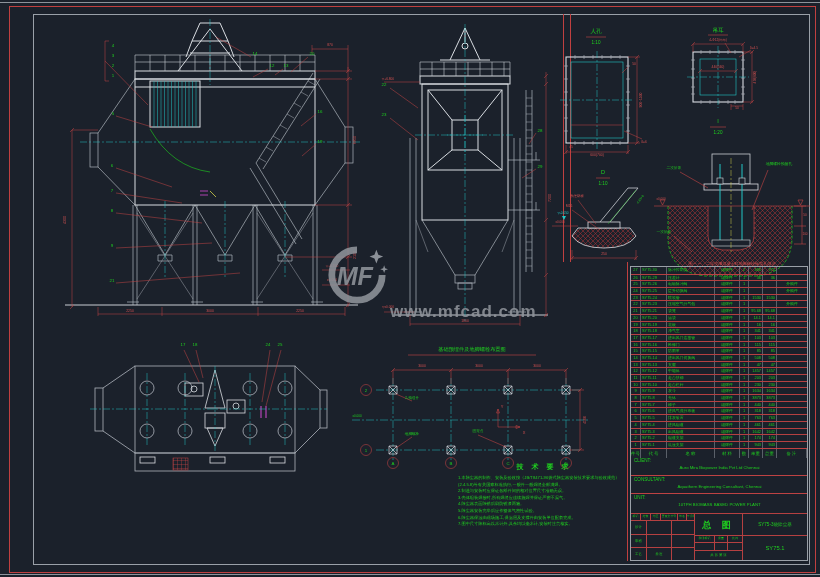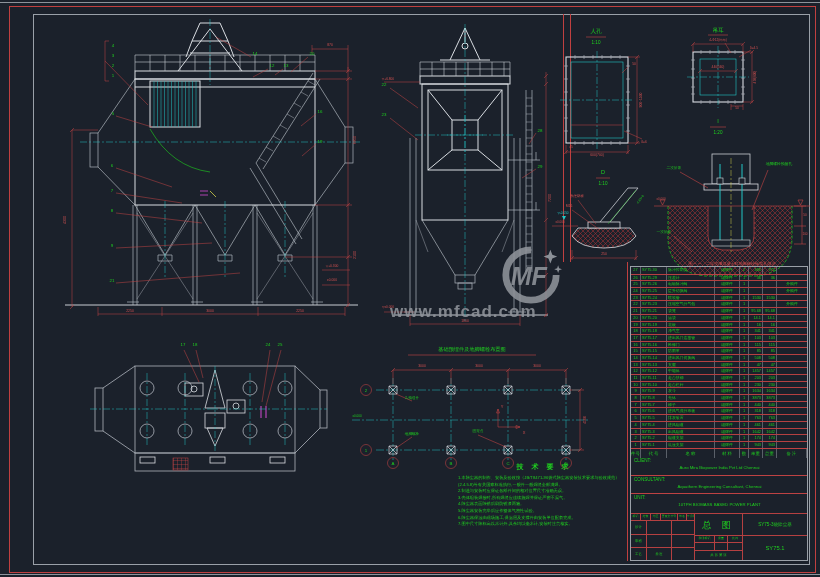--- a/index.html
+++ b/index.html
@@ -6,21 +6,21 @@
   #sheet{position:relative;width:820px;height:577px;background:#1b212b;overflow:hidden;
          font-family:"Liberation Sans",sans-serif;}
   .abs{position:absolute;}
   svg{display:block;overflow:visible;font-family:"Liberation Sans",sans-serif;}
   .gline{position:absolute;background:#8d939b;}
   .rline{position:absolute;background:#c04040;}
   .border-red{position:absolute;border:1px solid #c04040;}
   .border-gray{position:absolute;border:1px solid #9aa0a8;}
   
   #watermark{position:absolute;left:326px;top:244px;width:236px;color:#8f939a;opacity:.88;}
-  #wm-row{display:flex;align-items:center;justify-content:flex-end;}
+  #wm-row{display:flex;align-items:center;}
   #wm-name{font-size:44px;font-weight:bold;letter-spacing:5px;line-height:48px;}
   #wm-url{font-size:17px;font-weight:bold;letter-spacing:1px;margin:-4px 0 0 64px;}
   
   #notes{position:absolute;left:458px;top:462px;width:172px;color:#1fd11f;}
   #notes-title{text-align:center;font-size:7px;font-weight:bold;letter-spacing:3px;margin-bottom:3px;}
   .note-line{font-size:4.2px;line-height:6.6px;white-space:normal;}
   
   #right-panel{position:absolute;left:630px;top:266px;width:178px;height:295px;border:1px solid #9aa0a8;box-sizing:border-box;}
   #bom{position:absolute;left:0;top:0;width:176px;}
   .bom-row{display:grid;grid-template-columns:10px 26px 48px 25px 9px 14px 14px 1fr;height:6.7px;
@@ -38,21 +38,21 @@
   
   #client{position:absolute;left:0;top:190px;width:176px;height:56px;color:#1fd11f;}
   .cb-sec{height:18.6px;border-bottom:1px solid rgba(199,68,68,.95);box-sizing:border-box;padding:1px 2px 0 3px;}
   .cb-sec:last-child{border-bottom:none;}
   .cb-label{font-size:4.6px;line-height:6px;}
   .cb-value{font-size:4.3px;line-height:7px;text-align:center;}
   
   #tblock{position:absolute;left:0;top:246px;width:176px;height:47px;color:#1fd11f;}
   .tb-cell{position:absolute;border-right:1px solid rgba(199,68,68,.9);border-top:1px solid rgba(199,68,68,.9);
            box-sizing:border-box;font-size:2.9px;color:#1fd11f;text-align:center;overflow:hidden;white-space:nowrap;}
-  .tb-big{font-size:9px;letter-spacing:4px;font-weight:normal;}
+  .tb-big{font-size:9px;letter-spacing:4px;font-weight:bold;}
 </style>
 </head>
 <body>
 
 <div id="sheet">
 
   <svg width="0" height="0" class="abs" aria-hidden="true">
     <defs>
       <pattern id="xh" width="5" height="5" patternUnits="userSpaceOnUse">
         <path d="M0,5 L5,0 M0,0 L5,5" stroke="#b23434" stroke-width="0.5"></path>

